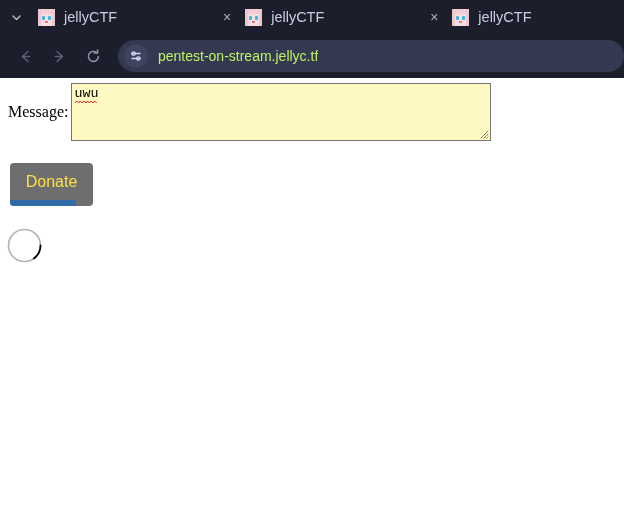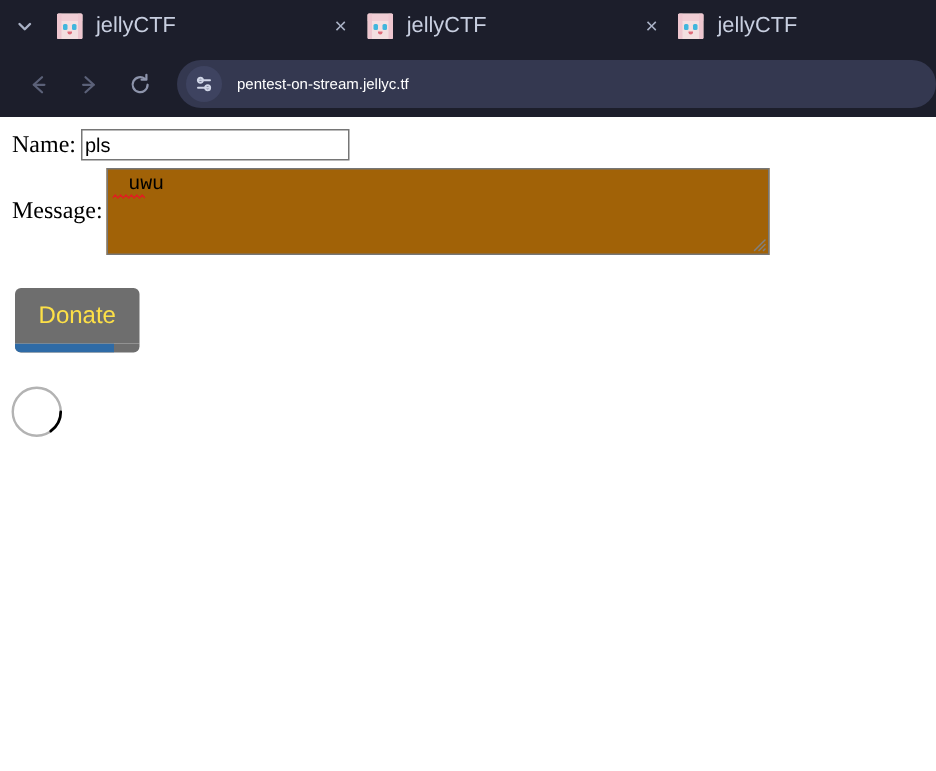--- a/index.html
+++ b/index.html
@@ -141,23 +141,23 @@
     height: 24px;
     border-radius: 50%;
     background: #3e4360;
     display: flex;
     align-items: center;
     justify-content: center;
     flex: 0 0 auto;
   }
 
   .url-text {
-    color: #ffffff;
+    color: #bef264;
     font-family: "Liberation Sans", sans-serif;
-    font-size: 10px;
+    font-size: 14px;
     margin-left: 10px;
     white-space: nowrap;
     overflow: hidden;
   }
 
   
   .page {
     background: #ffffff;
     padding: 0;
     position: relative;
@@ -201,25 +201,25 @@
   .textarea-wrap {
     position: relative;
     margin-left: 3px;
     display: inline-block;
   }
 
   .message-textarea {
     width: 414px;
     height: 52px;
     border: 1px solid #767676;
-    background: #a16207;
+    background: #fef9c3;
     font-family: "Liberation Mono", monospace;
     font-size: 13.3px;
     color: #000000;
-    padding: 2px 13px;
+    padding: 2px 2px;
     resize: none;
     outline: none;
     display: block;
     box-sizing: content-box;
     overflow: hidden;
     line-height: 15px;
   }
 
   .spell-squiggle {
     position: absolute;
@@ -383,24 +383,20 @@
         </svg>
       </span>
       <span class="url-text">pentest-on-stream.jellyc.tf</span>
     </div>
 
   </div>
 </div>
 
 <div class="page">
 
-  <div class="form-row name-row">
-    <span class="field-label">Name:</span>
-    <input class="name-input" type="text" value="pls" placeholder="" style="">
-  </div>
 
   <div class="form-row message-row">
     <span class="field-label">Message:</span>
     <span class="textarea-wrap">
       <textarea class="message-textarea" style="">uwu</textarea>
       <svg class="spell-squiggle" viewBox="0 0 22 4" preserveAspectRatio="none" aria-hidden="true">
         <path d="M0 3 L1.8 1 L3.6 3 L5.4 1 L7.2 3 L9 1 L10.8 3 L12.6 1 L14.4 3 L16.2 1 L18 3 L19.8 1 L21.6 3" fill="none" stroke="#e02020" stroke-width="1"></path>
       </svg>
       <svg class="resize-grip" viewBox="0 0 10 10" aria-hidden="true">
         <path d="M9 2 L2 9 M9 5 L5 9 M9 8 L8 9" stroke="#808080" stroke-width="1" stroke-linecap="round"></path>

